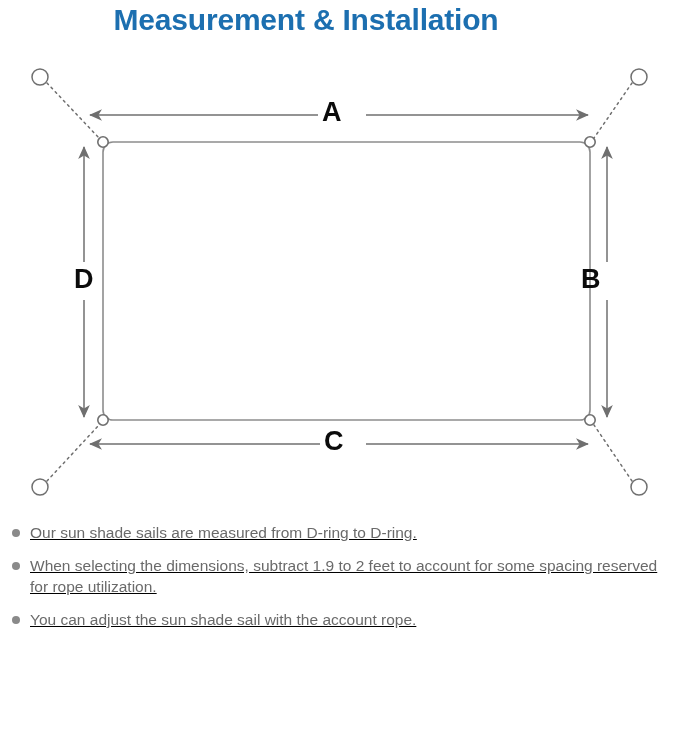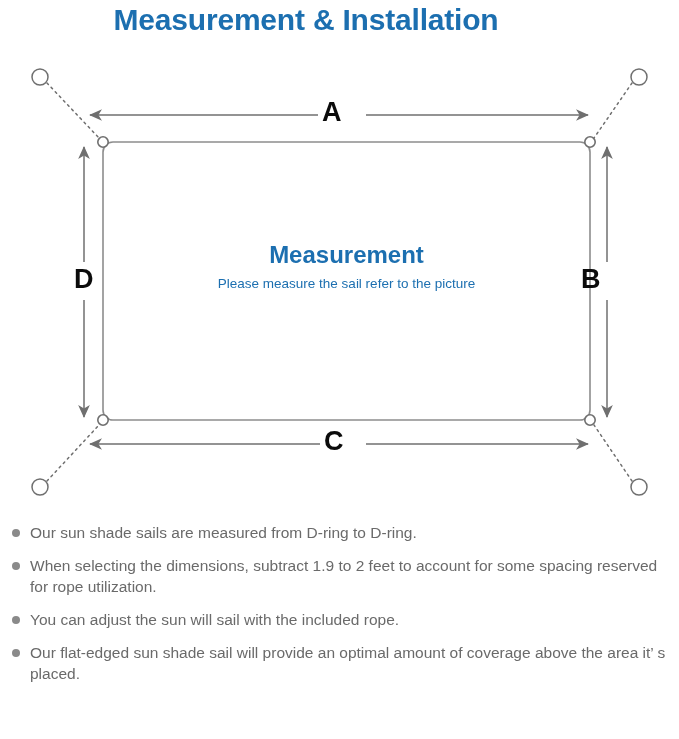--- a/index.html
+++ b/index.html
@@ -80,20 +80,21 @@
   .dim-b { left: 581px; top: 266px; }
   .dim-c { left: 324px; top: 428px; }
   .dim-d { left: 74px;  top: 266px; }
 
   
   .bullets {
     position: absolute;
     left: 0;
     top: 522px;
     width: 679px;
+    text-decoration: underline;
   }
   .bullet-row {
     position: relative;
     padding-left: 30px;
     padding-right: 8px;
     margin-bottom: 12px;
     color: #6a6a6a;
     font-size: 15.5px;
     line-height: 21px;
     font-family: "Liberation Sans", sans-serif;
@@ -188,37 +189,29 @@
         <line x1="607" y1="250" x2="607" y2="367" stroke="#6f6f6f" stroke-width="1.5" marker-end="url(#arrHead)"></line>
       </g>
     </svg>
   </div>
 
   <div class="dim-label dim-a">A</div>
   <div class="dim-label dim-b">B</div>
   <div class="dim-label dim-c">C</div>
   <div class="dim-label dim-d">D</div>
 
-  <div class="center-block">
-    <div class="center-title">Measurement</div>
-    <div class="center-sub">Please measure the sail refer to the picture</div>
-  </div>
 
   <div class="bullets">
     <div class="bullet-row">
       <span class="bullet-dot"></span>
       <span class="bullet-text">Our sun shade sails are measured from D-ring to D-ring.</span>
     </div>
     <div class="bullet-row">
       <span class="bullet-dot"></span>
       <span class="bullet-text">When selecting the dimensions, subtract 1.9 to 2 feet to account for some spacing reserved for rope utilization.</span>
     </div>
     <div class="bullet-row">
       <span class="bullet-dot"></span>
-      <span class="bullet-text">You can adjust the sun will sail with the included rope.</span>
-    </div>
-    <div class="bullet-row">
-      <span class="bullet-dot"></span>
-      <span class="bullet-text">Our flat-edged sun shade sail will provide an optimal amount of coverage above the area it’ s placed.</span>
+      <span class="bullet-text">You can adjust the sun shade sail with the account rope.</span>
     </div>
   </div>
 
 </div>
 
 </body></html>

